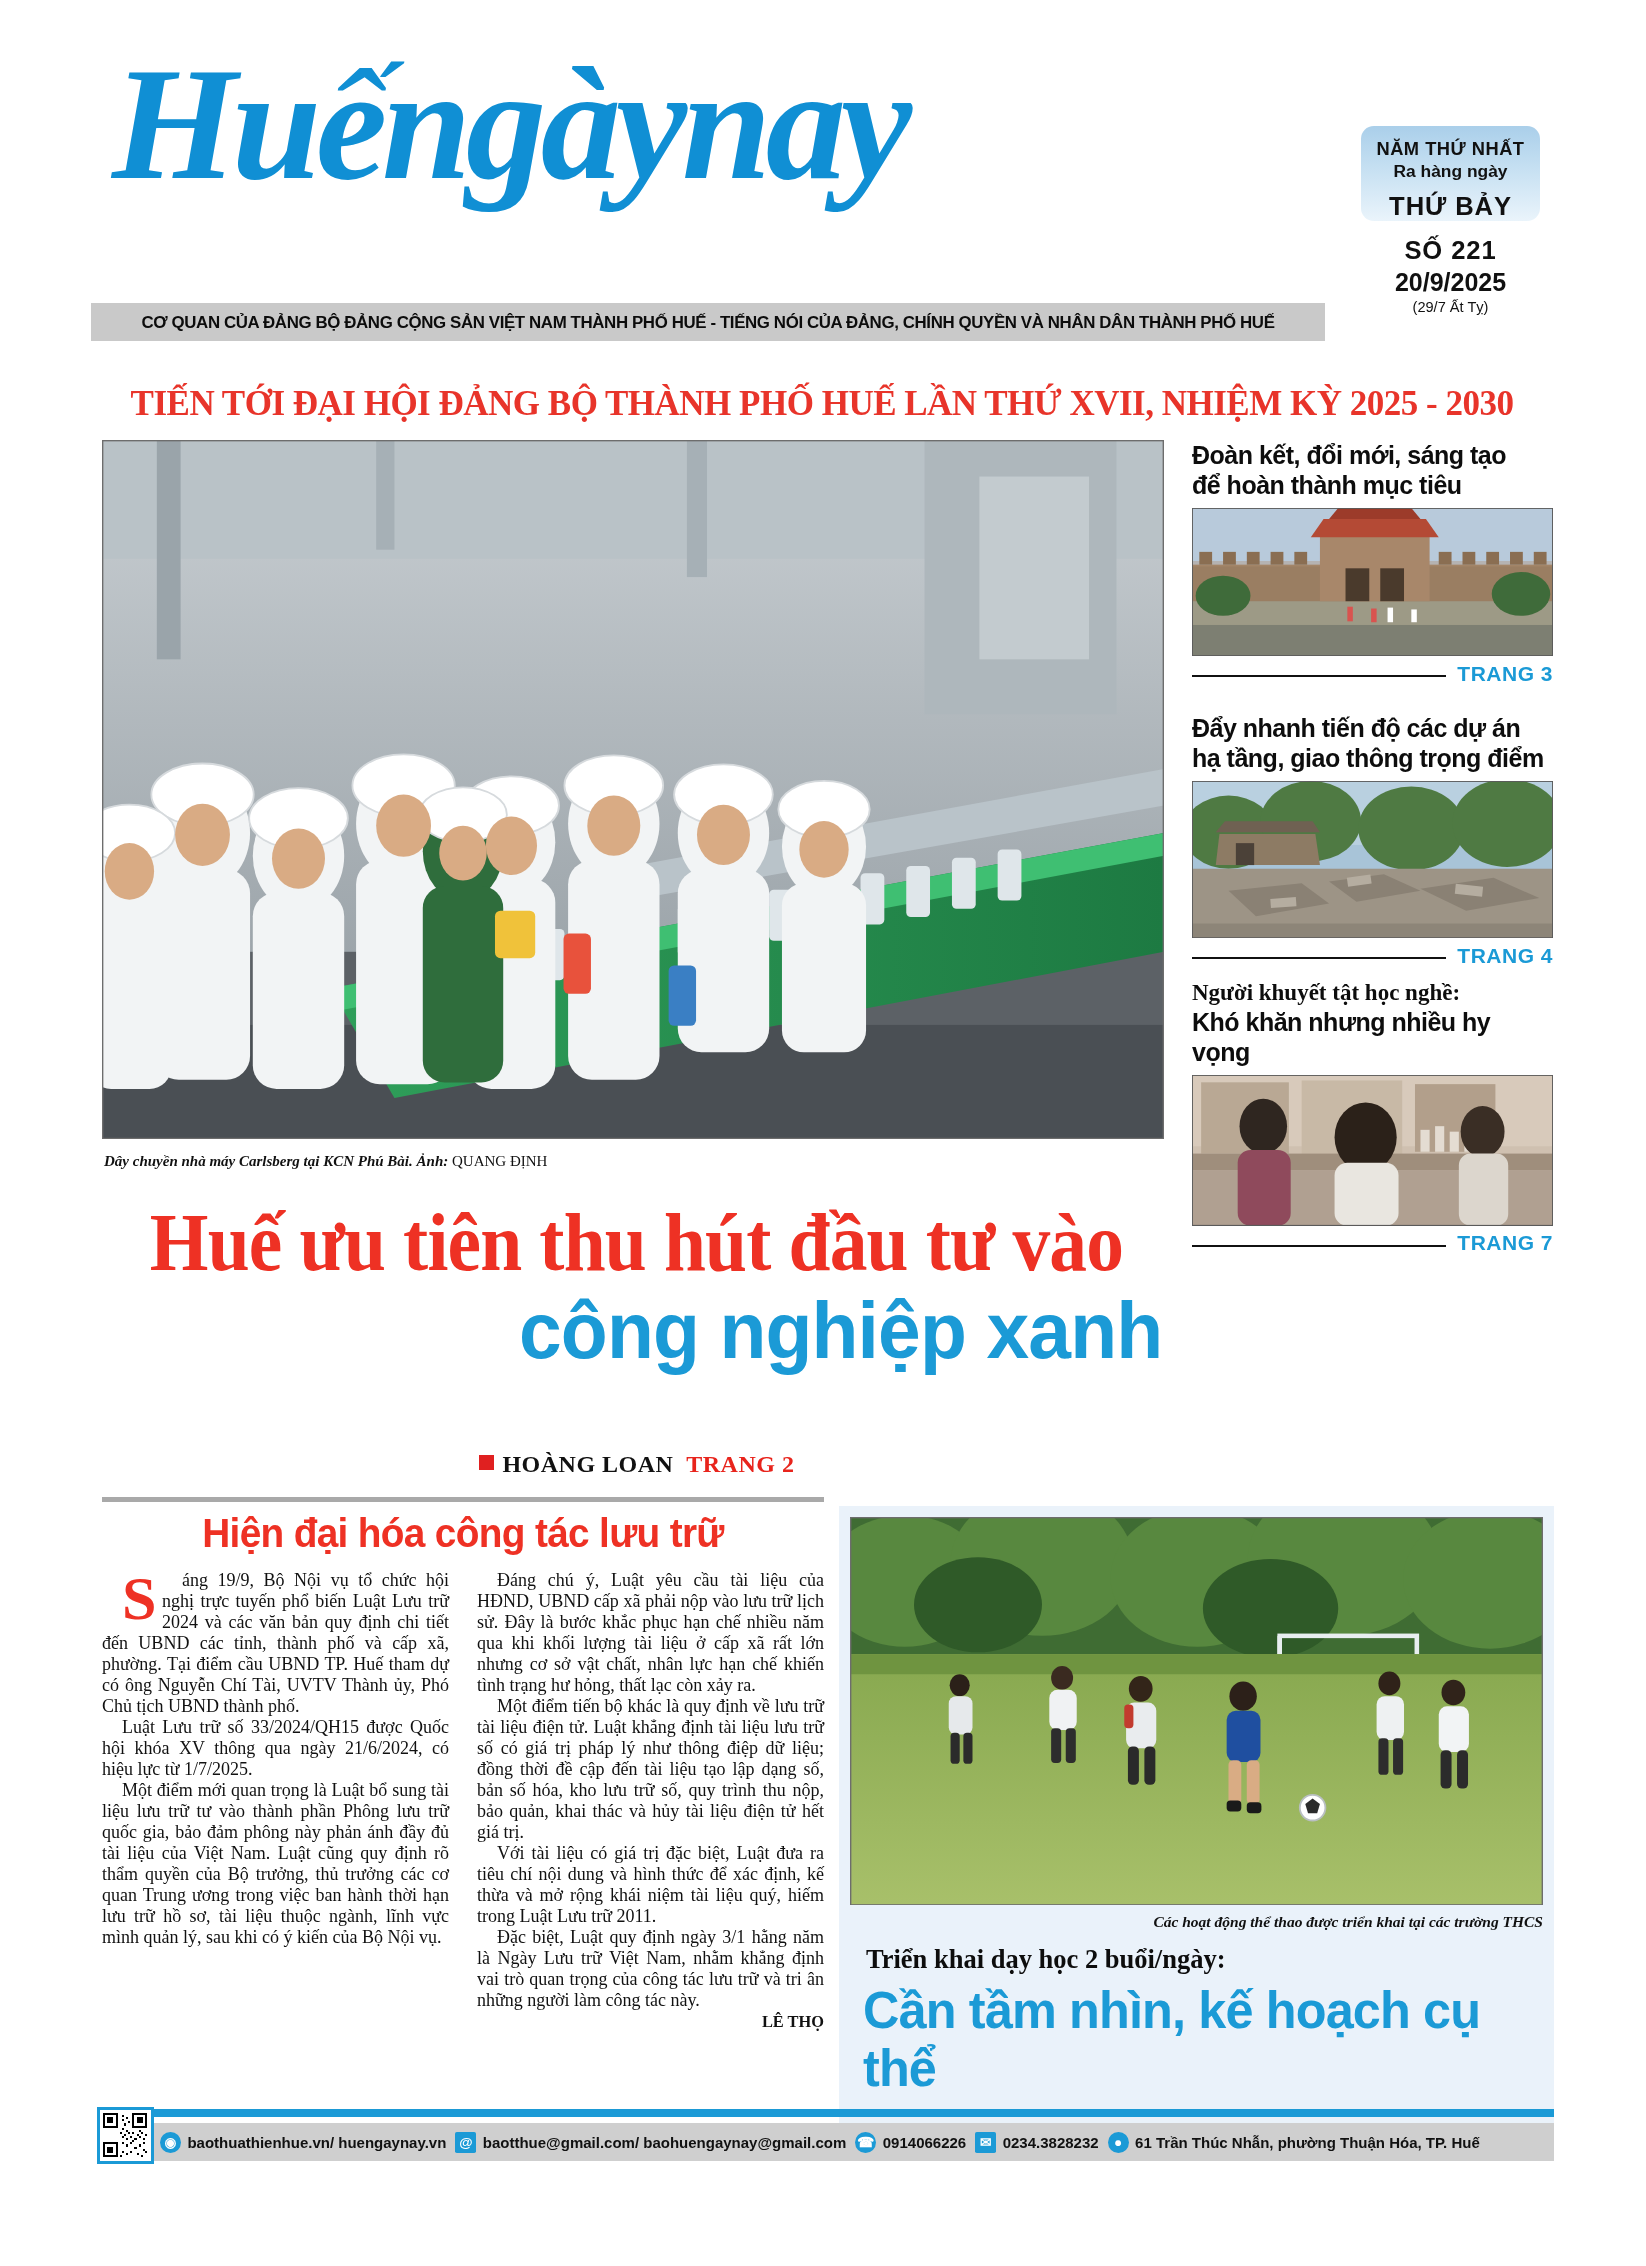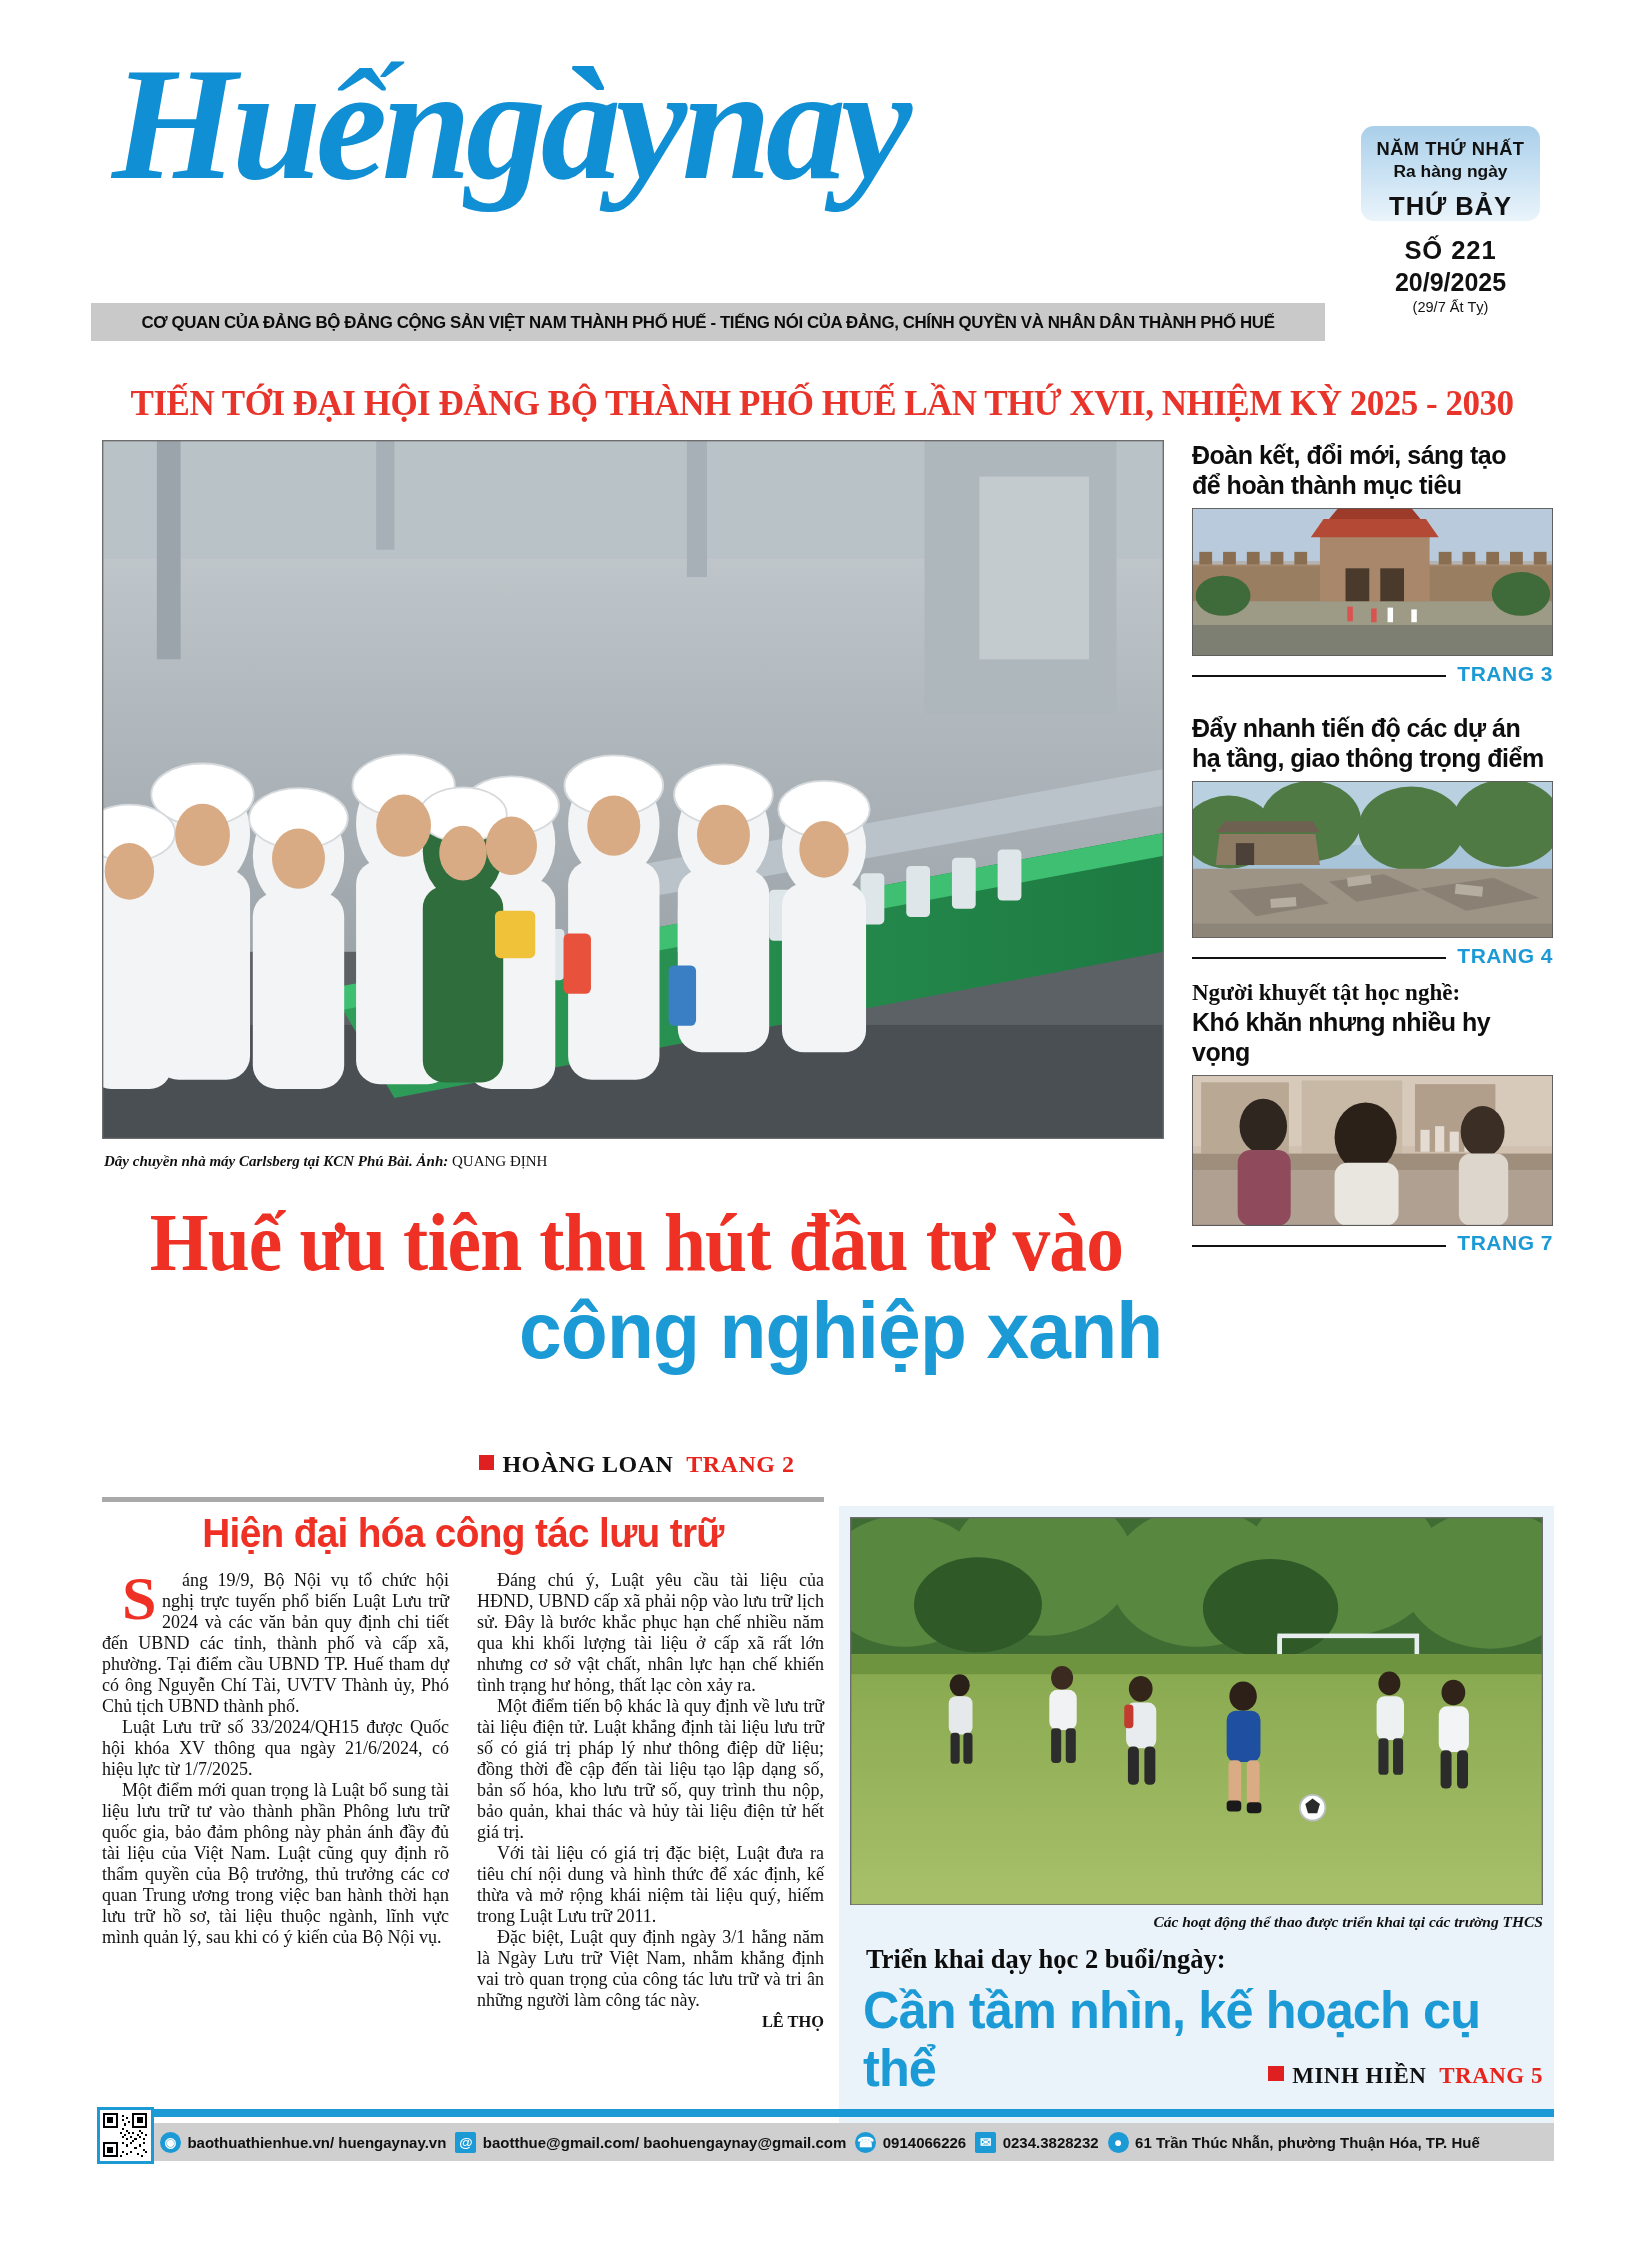--- a/index.html
+++ b/index.html
@@ -552,23 +552,20 @@
       </g>
 
       <circle cx="506" cy="318" r="14" fill="#ffffff" stroke="#b9bfc2" stroke-width="2"></circle>
       <polygon points="506,308 514,314 511,324 501,324 498,314" fill="#2b2b2b"></polygon>
       <rect width="758" height="425" fill="none" stroke="#6d6d6d" stroke-width="3"></rect>
     </svg>
   </div>
   <div class="br-cap">Các hoạt động thể thao được triển khai tại các trường THCS</div>
   <div class="br-kicker">Triển khai dạy học 2 buổi/ngày:</div>
   <div class="br-title">Cần tầm nhìn, kế hoạch cụ thể</div>
-  <div class="br-byline">
-    <span class="bullet-sq"></span><span class="byline-name">MINH HIỀN</span><span class="byline-page">TRANG 5</span>
-  </div>
 
   <div class="foot-top"></div>
   <div class="foot-band"></div>
   <div class="qr">
     <svg width="44" height="44" viewBox="0 0 21 21" shape-rendering="crispEdges">
       <rect width="21" height="21" fill="#fff"></rect>
       <g fill="#000">
         <rect x="0" y="0" width="7" height="1"></rect>
           <rect x="0" y="6" width="7" height="1"></rect>
         <rect x="0" y="0" width="1" height="7"></rect>

